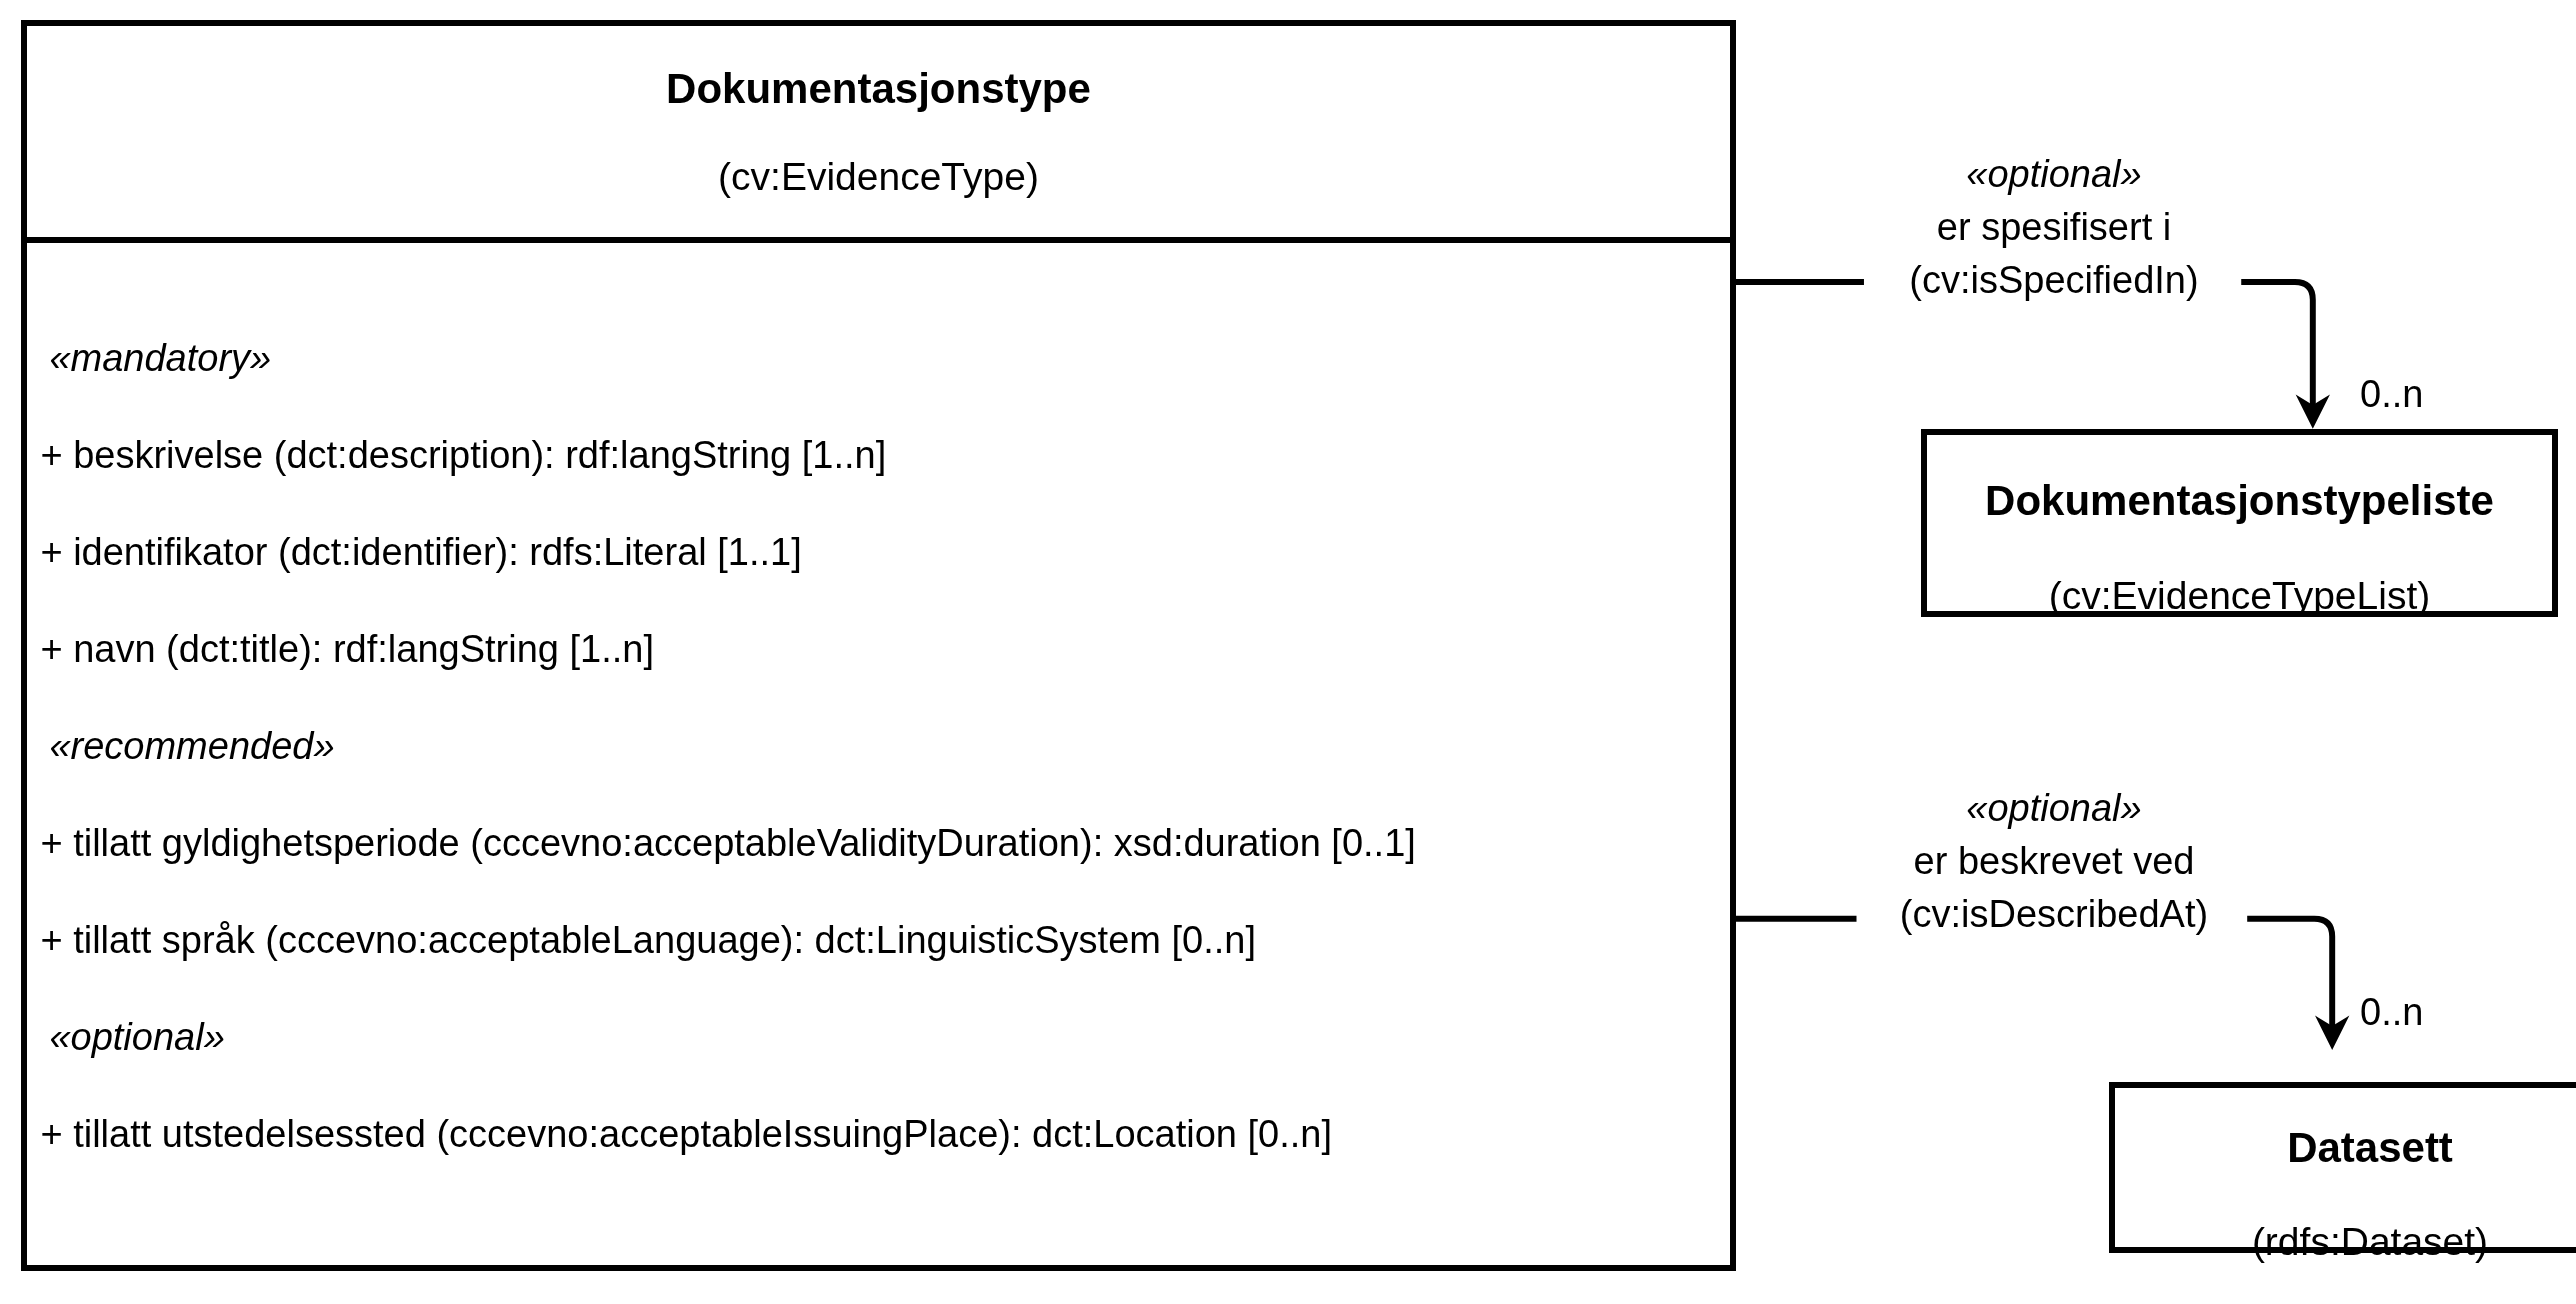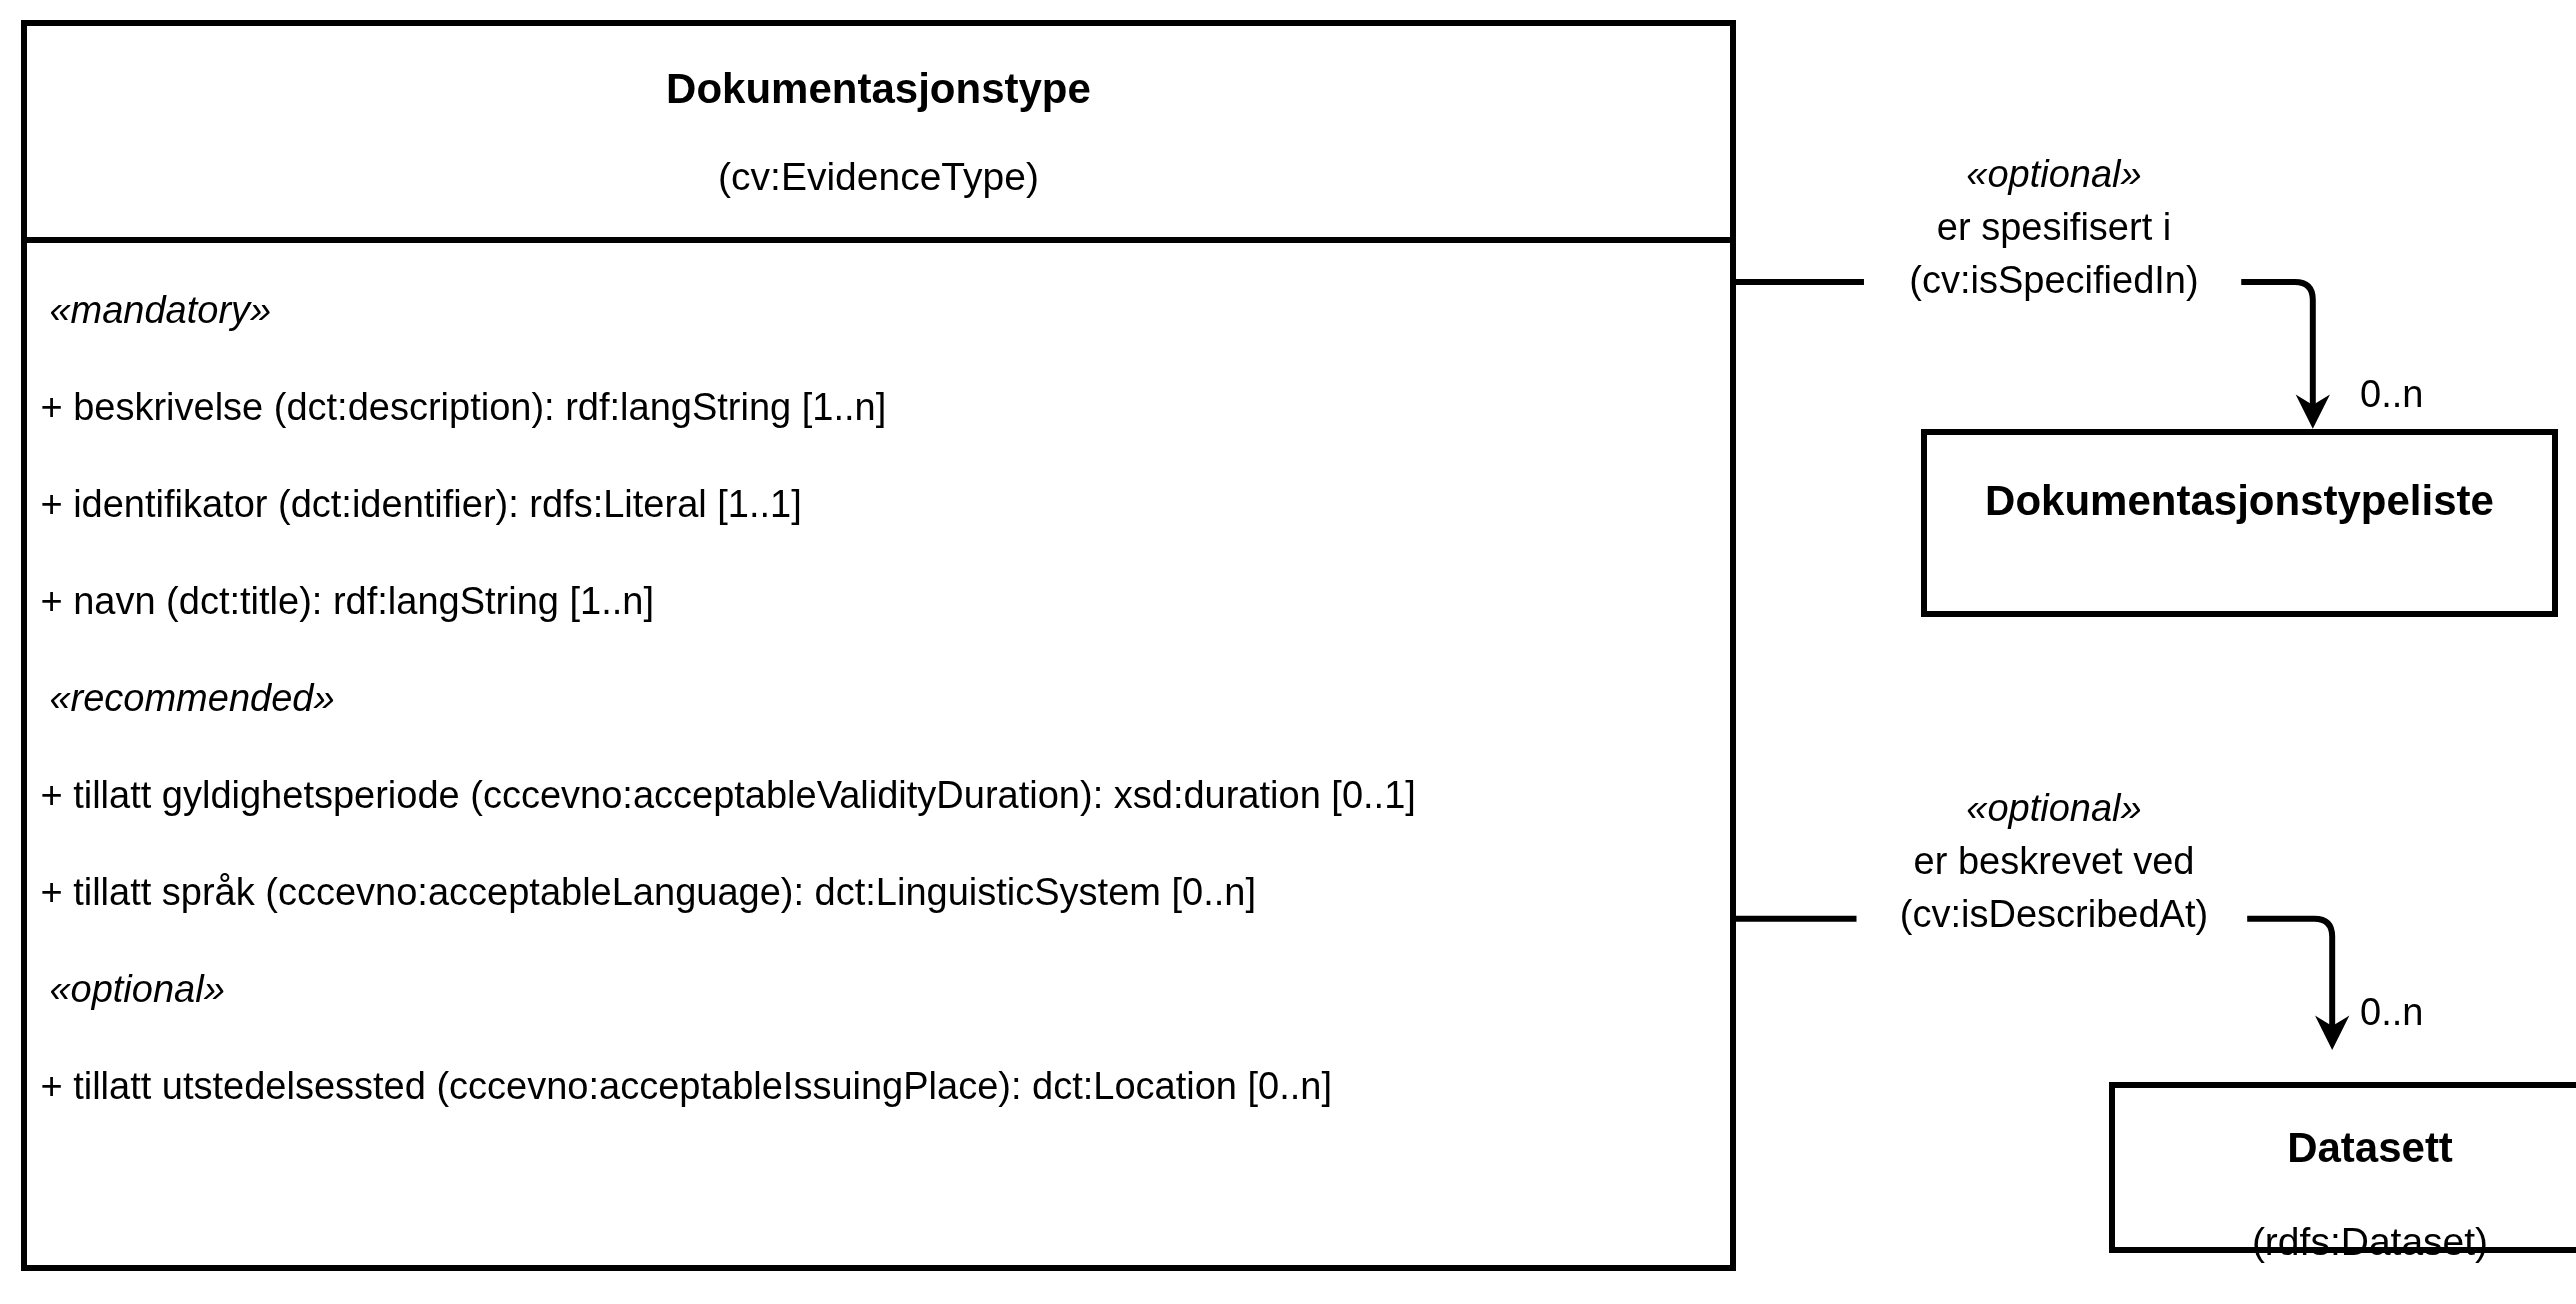--- a/index.html
+++ b/index.html
@@ -22,20 +22,21 @@
     background: #ffffff;
     box-sizing: border-box;
   }
   #main-class {
     left: 21px;
     top: 20px;
     width: 1715px;
     height: 1251px;
     display: flex;
     flex-direction: column;
+    gap: 48px;
   }
   #main-class .title-compartment {
     height: 177px;
     border-bottom: 6px solid #000000;
     text-align: center;
     padding-top: 34px;
     box-sizing: content-box;
     flex: none;
   }
   .title-line {
@@ -176,20 +177,21 @@
     <div class="stereo-line">«optional»</div>
     <div class="name-line">er beskrevet ved</div>
     <div class="uri-assoc-line">(cv:isDescribedAt)</div>
   </div>
 
   <div id="mult-1" class="multiplicity">0..n</div>
   <div id="mult-2" class="multiplicity">0..n</div>
 
   <div id="list-class" class="class-box target-box">
     <div class="title-line">Dokumentasjonstypeliste</div>
+    <div class="uri-line">(cv:EvidenceTypeList)</div>
   </div>
 
   <div id="dataset-class" class="class-box target-box">
     <div class="title-line">Datasett</div>
     <div class="uri-line">(rdfs:Dataset)</div>
   </div>
 
 </div>
 
 

